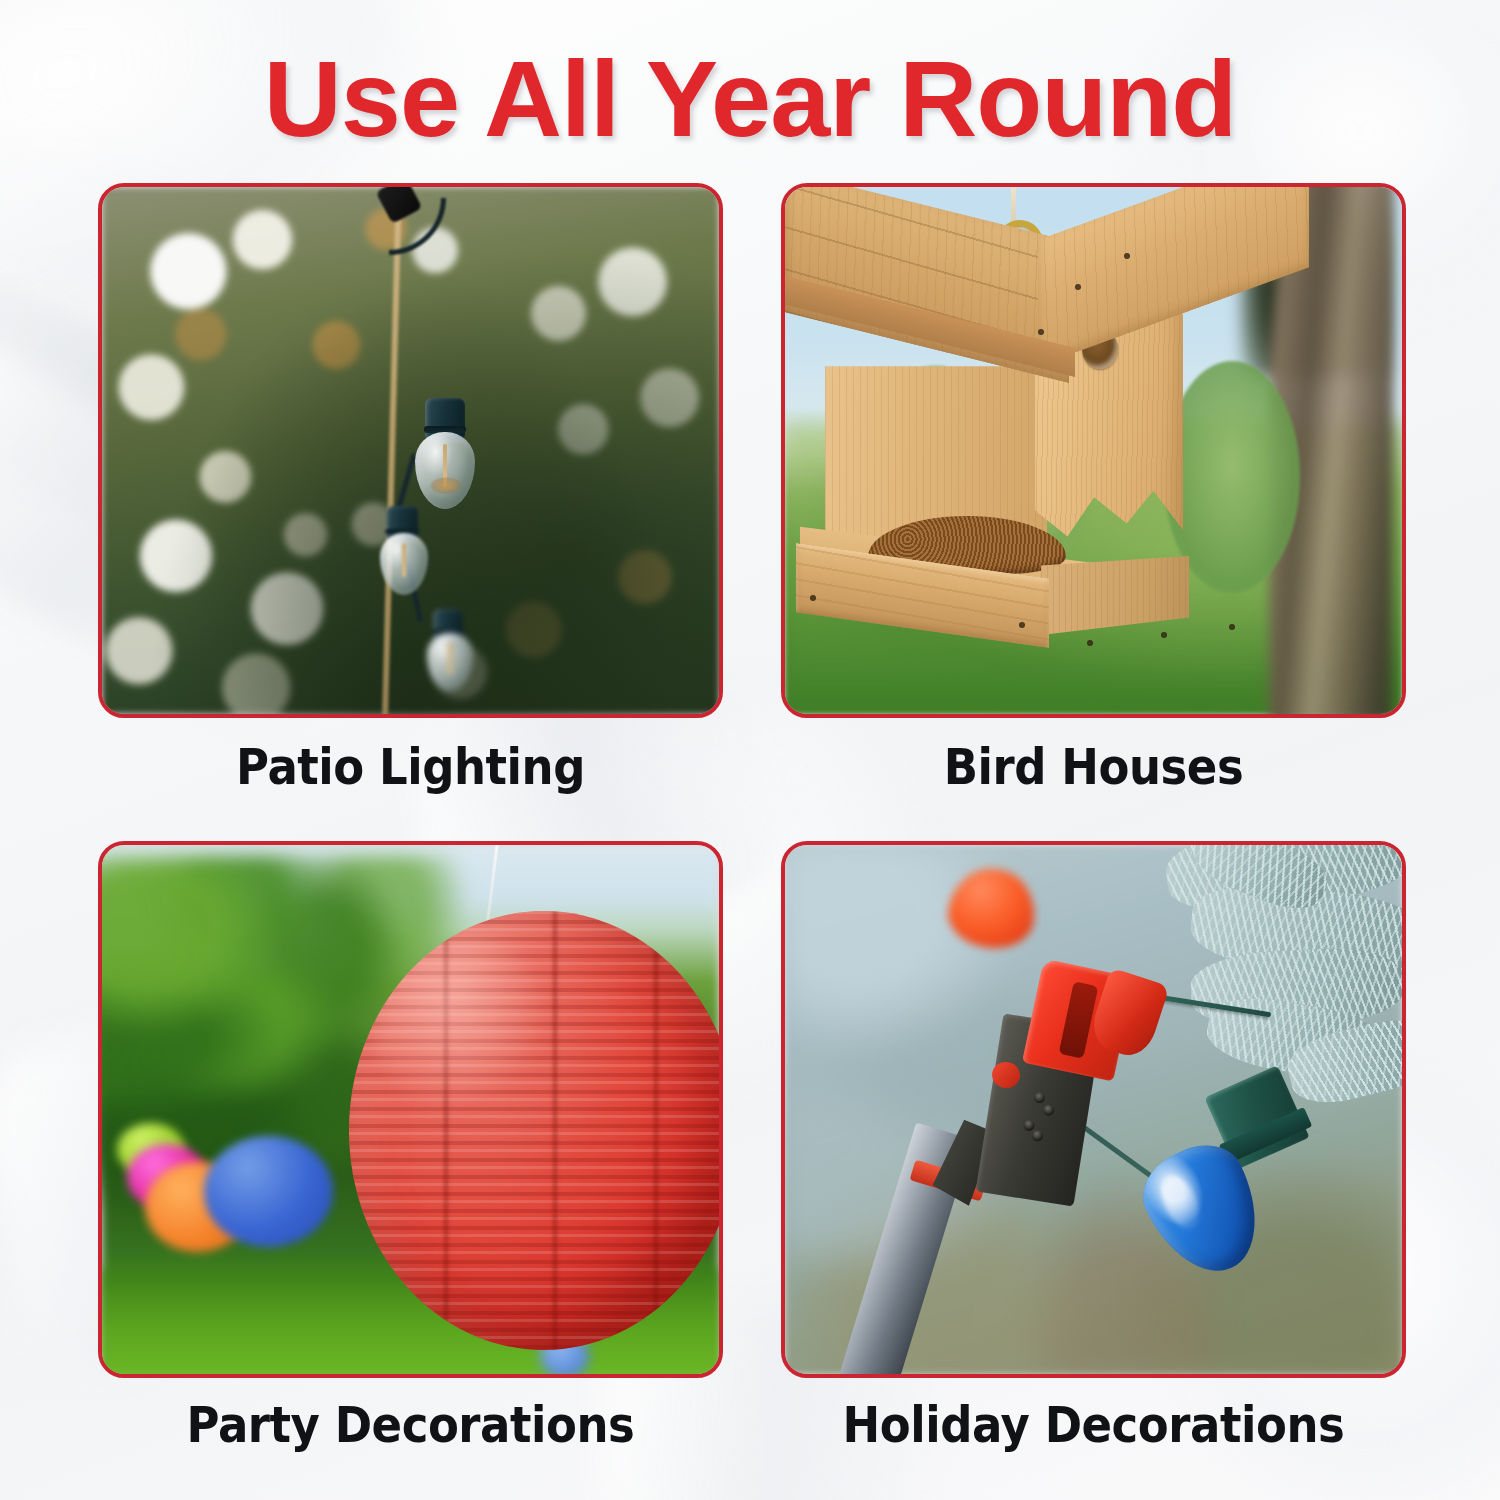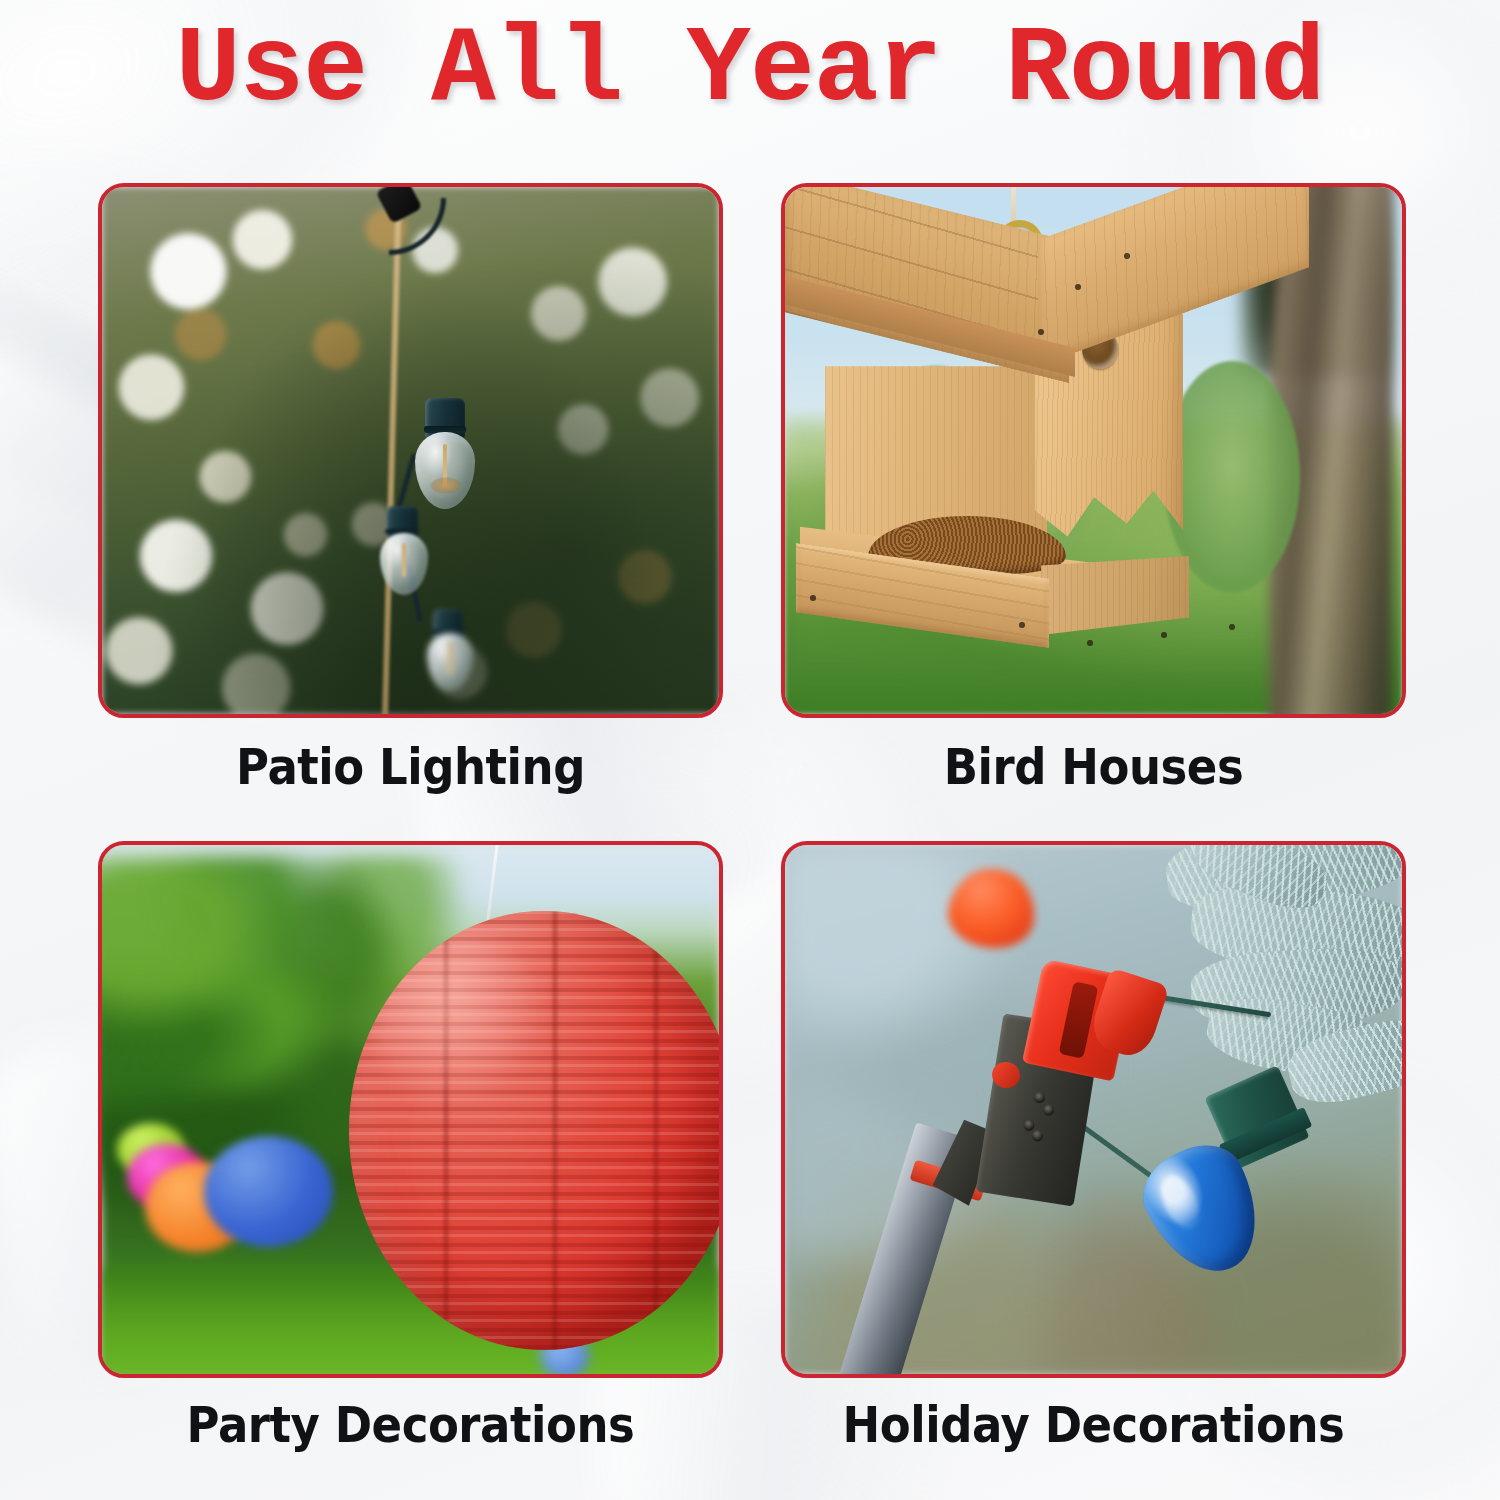--- a/index.html
+++ b/index.html
@@ -46,23 +46,23 @@
       filter:blur(24px);}
   .b9{left:420px;top:690px;width:360px;height:230px;
       background:linear-gradient(75deg,rgba(255,255,255,.95),rgba(234,236,240,.85),rgba(248,249,251,0));
       filter:blur(12px);border-radius:120px/60px;transform:rotate(-8deg);}
   .b10{left:600px;top:1300px;width:340px;height:260px;
       background:linear-gradient(95deg,rgba(255,255,255,.9),rgba(236,238,241,.8),rgba(249,250,251,0));
       filter:blur(18px);border-radius:90px;}
 
   
   .title{
-    position:absolute;left:0;right:0;top:16px;
+    position:absolute;left:0;right:0;top:45px;
     text-align:center;
-    font-family:Liberation Mono, monospace;
+    font-family:Liberation Sans, sans-serif;
     font-weight:700;
     font-size:108px;
     line-height:1.0;
     letter-spacing:-1px;
     color:#E0282C;
     text-shadow:3px 4px 5px rgba(120,120,130,.30);
     white-space:nowrap;
   }
 
   

